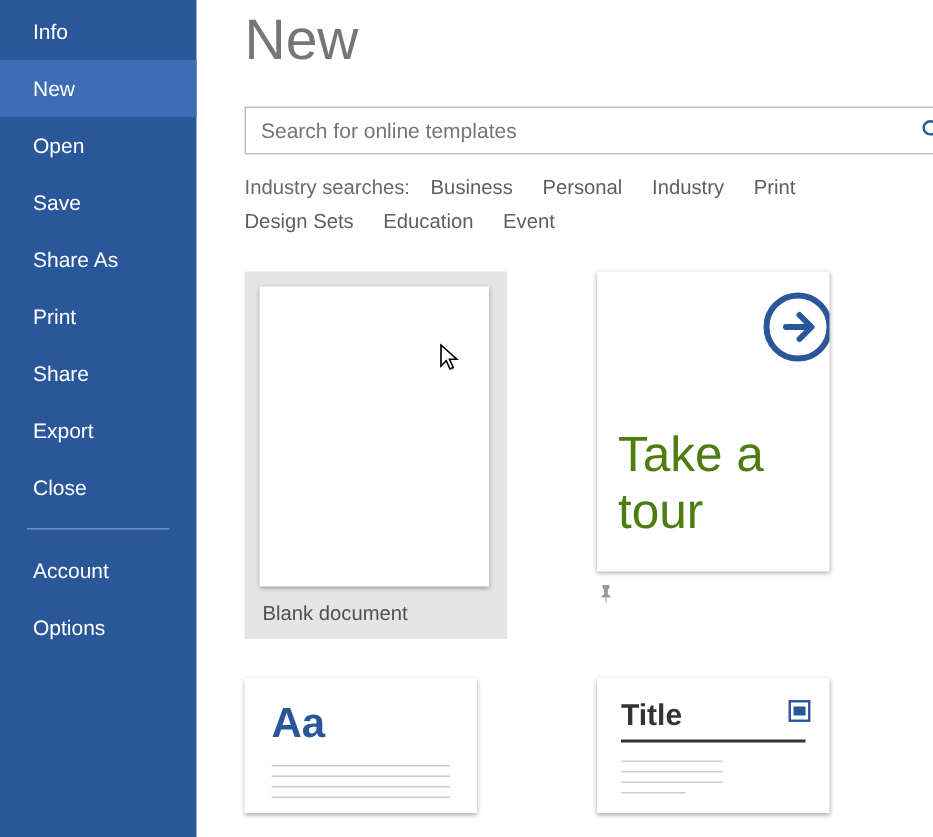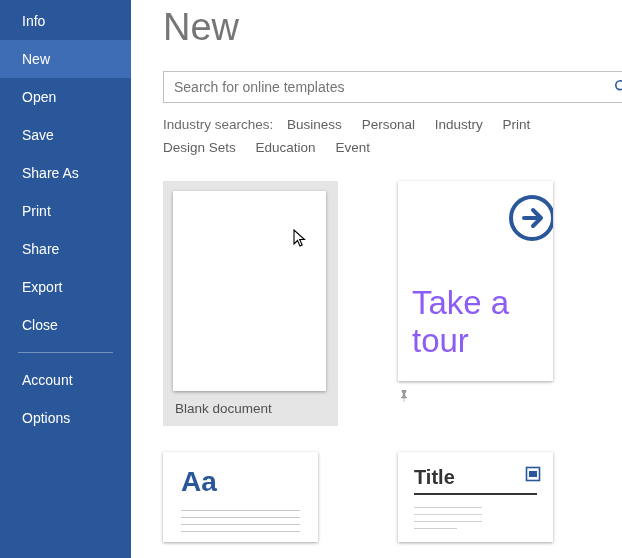--- a/index.html
+++ b/index.html
@@ -134,21 +134,21 @@
   .tour-icon {
     align-self: flex-end;
     margin-top: 2px;
     margin-right: -18px;
   }
   .tour-text {
     margin-top: 38px;
     font-size: 33px;
     line-height: 38px;
     font-weight: 300;
-    color: #8b5cf6;
+    color: #4d7c0f;
   }
   
   .aa-thumb { padding: 14px 18px; }
   .aa-big { font-size: 28px; font-weight: 700; color: #2a579a; margin-bottom: 12px; }
   .fake-line { height: 1px; background: #c9c9c9; margin-bottom: 6px; }
   
   .title-thumb { padding: 14px 16px; position: relative; }
   .title-head { font-weight: 700; font-size: 20px; color: #333; border-bottom: 2px solid #333; padding-bottom: 4px; margin-bottom: 12px; }
   .page-icon { position: absolute; right: 12px; top: 14px; color: #2a579a; }
   .half-line { height: 1px; background: #cfcfcf; margin-bottom: 6px; width: 55%; }

